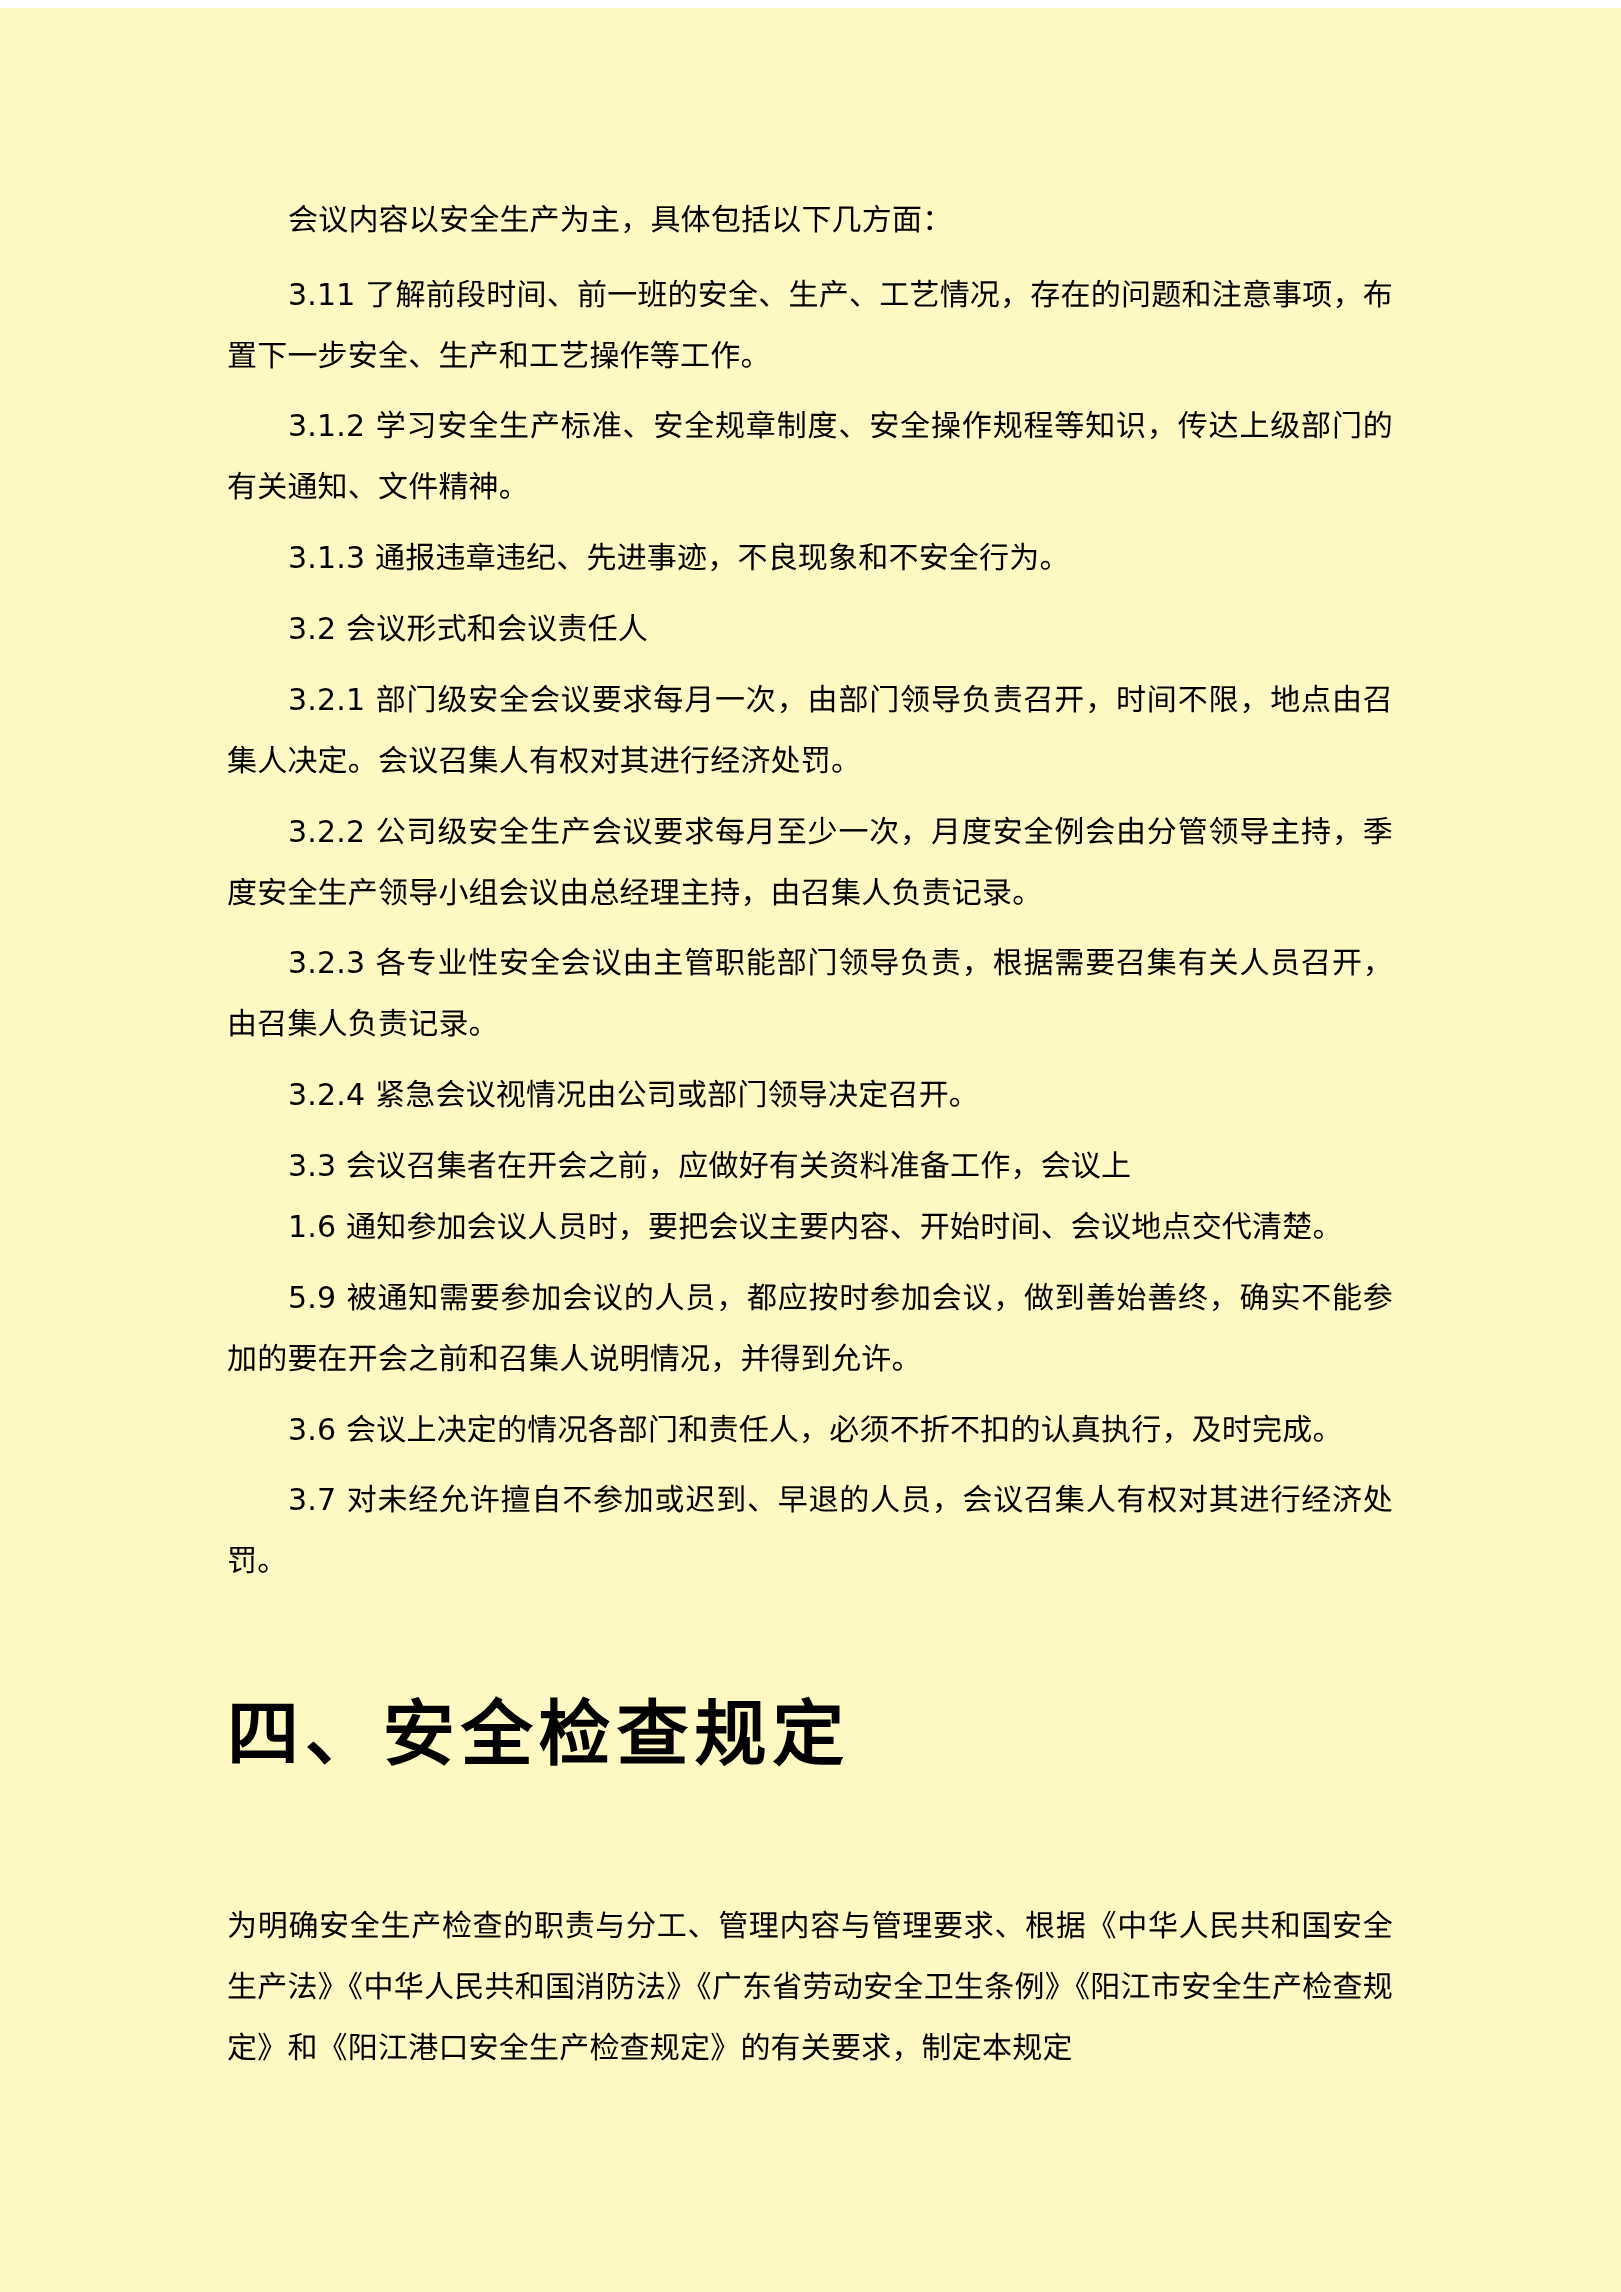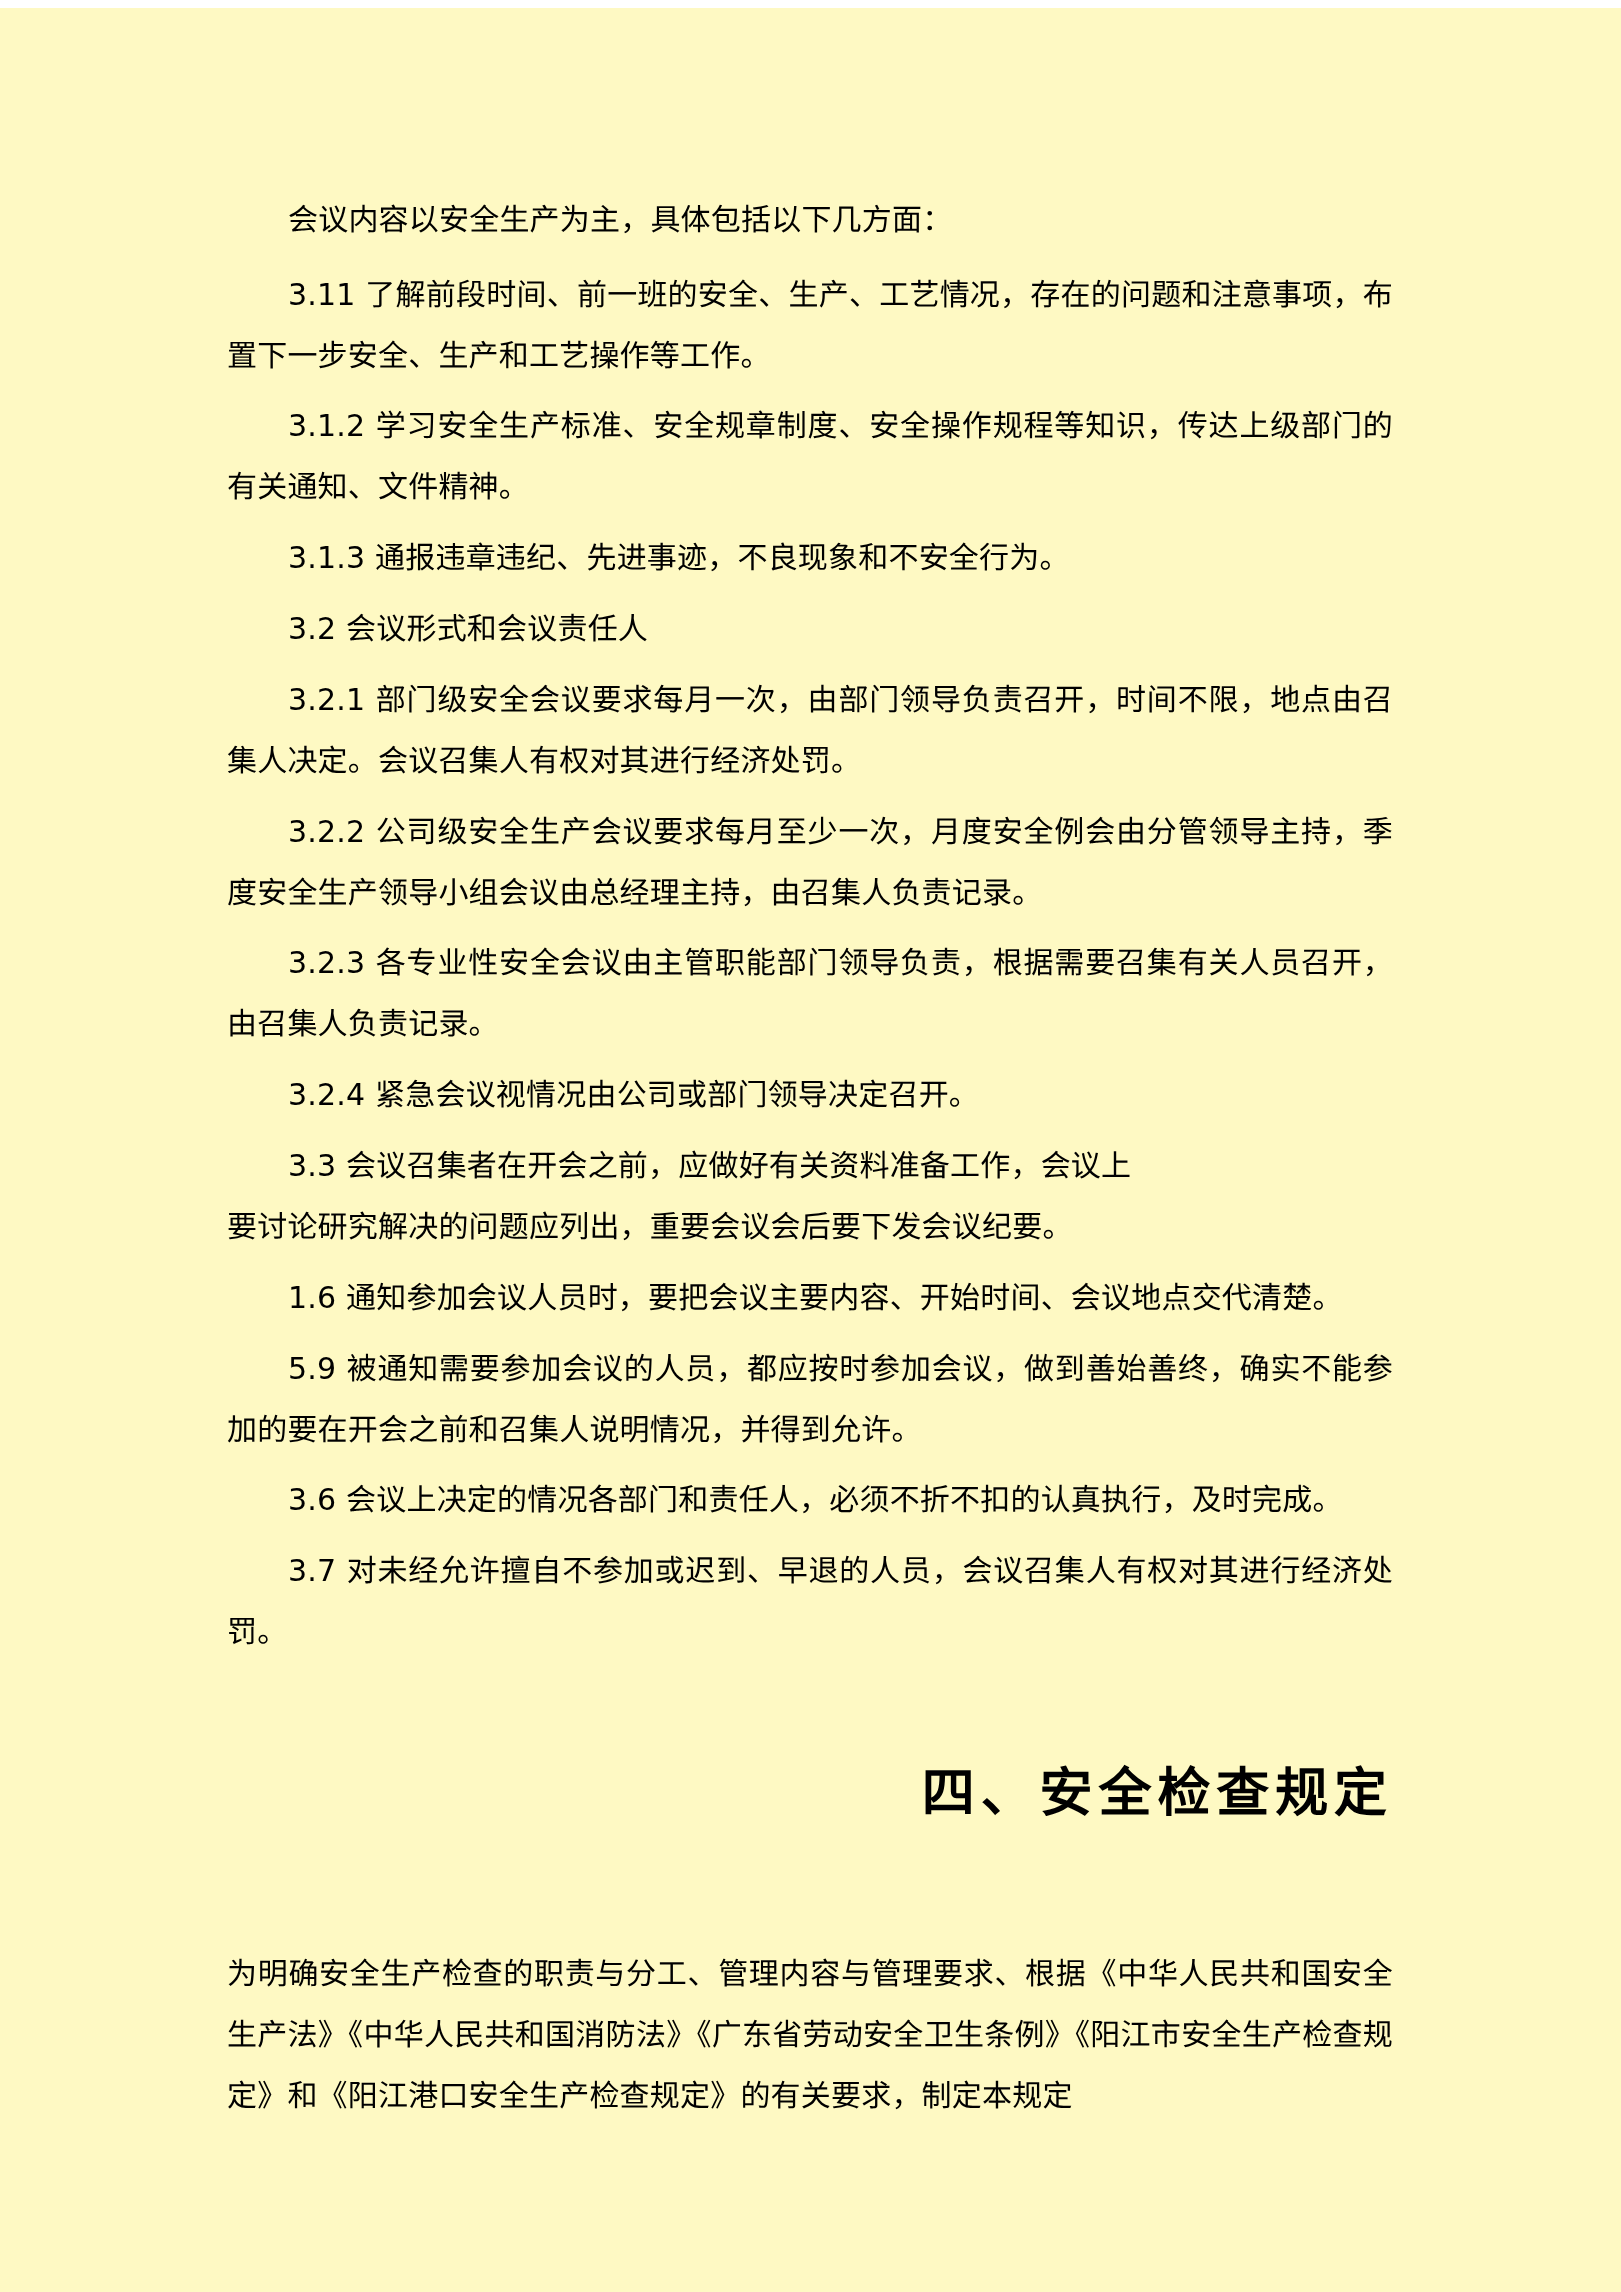--- a/index.html
+++ b/index.html
@@ -48,24 +48,24 @@
 
   .para.noindent {
     text-indent: 0;
   }
 
   .gap-sm { margin-bottom: 9.8px; }
   .gap-md { margin-bottom: 13.7px; }
 
   
   .section-heading {
-    font-size: 53px;
+    font-size: 72px;
     font-weight: 700;
     color: #000000;
-    text-align: right;
+    text-align: left;
     letter-spacing: 5.9px;
     line-height: 1.25;
     margin: 0;
     padding: 0;
     font-family: "DejaVu Sans", "Liberation Sans", sans-serif;
   }
 
   .heading-block {
     margin-top: 98px;
     margin-bottom: 0;
@@ -105,21 +105,20 @@
     <p class="para indent gap-sm">3.2.1 部门级安全会议要求每月一次，由部门领导负责召开，时间不限，地点由召集人决定。会议召集人有权对其进行经济处罚。</p>
 
     <p class="para indent gap-sm">3.2.2 公司级安全生产会议要求每月至少一次，月度安全例会由分管领导主持，季度安全生产领导小组会议由总经理主持，由召集人负责记录。</p>
 
     <p class="para indent gap-sm">3.2.3 各专业性安全会议由主管职能部门领导负责，根据需要召集有关人员召开，由召集人负责记录。</p>
 
     <p class="para indent gap-sm">3.2.4 紧急会议视情况由公司或部门领导决定召开。</p>
 
     <p class="para indent" style="margin-bottom:0;">3.3 会议召集者在开会之前，应做好有关资料准备工作，会议上</p>
 
-    <p class="para noindent gap-sm">要讨论研究解决的问题应列出，重要会议会后要下发会议纪要。</p>
 
     <p class="para indent gap-sm">1.6 通知参加会议人员时，要把会议主要内容、开始时间、会议地点交代清楚。</p>
 
     <p class="para indent gap-sm">5.9 被通知需要参加会议的人员，都应按时参加会议，做到善始善终，确实不能参加的要在开会之前和召集人说明情况，并得到允许。</p>
 
     <p class="para indent gap-sm">3.6 会议上决定的情况各部门和责任人，必须不折不扣的认真执行，及时完成。</p>
 
     <p class="para indent">3.7 对未经允许擅自不参加或迟到、早退的人员，会议召集人有权对其进行经济处罚。</p>
 
     <div class="heading-block">

